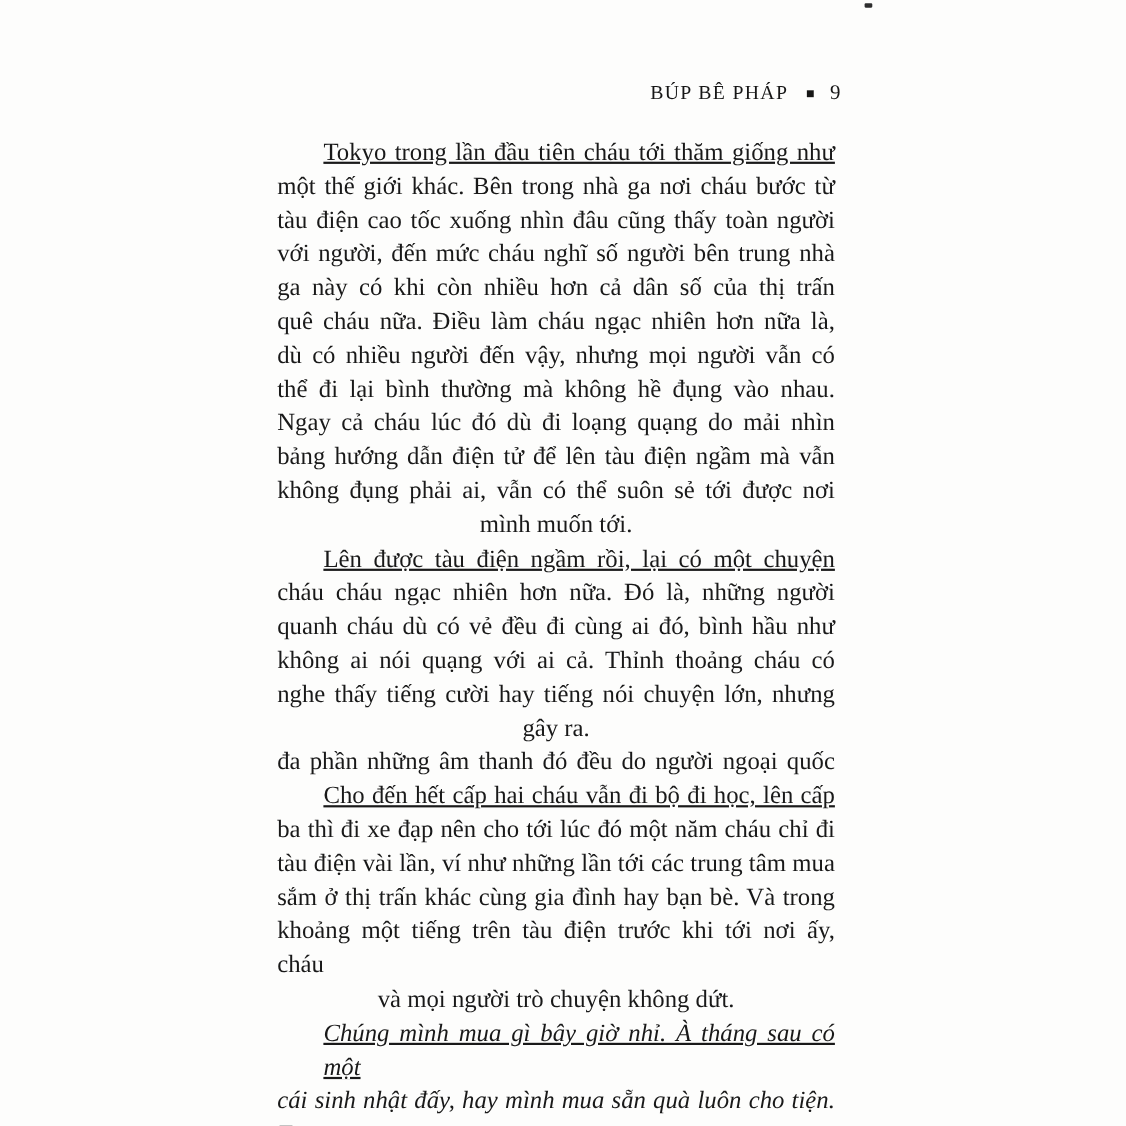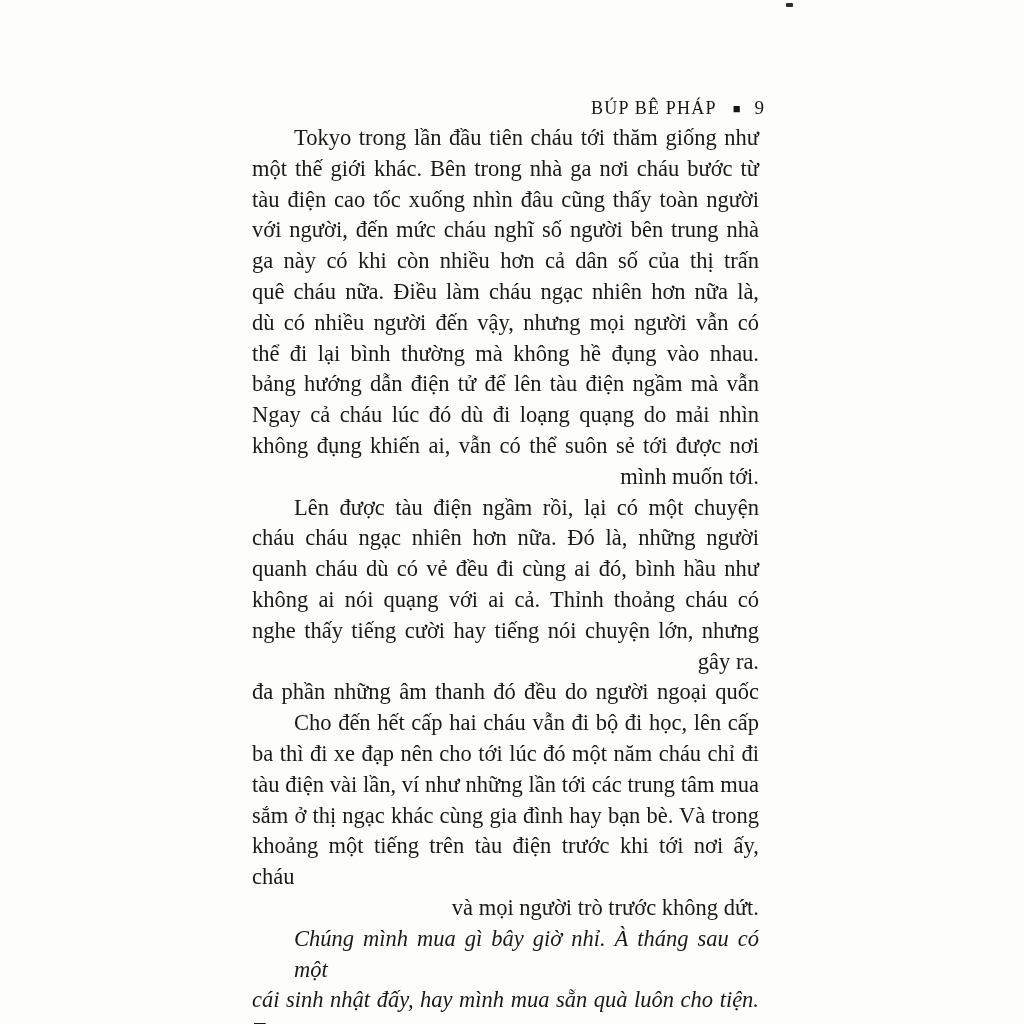--- a/index.html
+++ b/index.html
@@ -31,21 +31,20 @@
   .running-header {
     position: absolute;
     left: 252px;
     top: 74px;
     width: 512px;
     text-align: right;
     font-size: 18px;
     letter-spacing: 1.2px;
     color: #161616;
     white-space: nowrap;
-    margin-top: 23px;
   }
   .running-header .sep {
     display: inline-block;
     font-size: 13px;
     margin: 0 14px 0 16px;
     position: relative;
     top: -1px;
     letter-spacing: 0;
   }
   .running-header .pagenum {
@@ -57,28 +56,28 @@
     left: 252px;
     top: 123px;
     width: 507px;
     font-size: 22.5px;
     line-height: 30.8px;
     color: #191919;
   }
   .paragraph { margin: 0; }
   .line {
     white-space: normal;
-    text-align: right;
+    text-align: center;
   }
   .line.justify {
     text-align: justify;
     text-align-last: justify;
     text-justify: inter-word;
   }
-  .line.indent { padding-left: 42px; }
+  .line.indent { padding-left: 42px; text-decoration: underline; }
   .paragraph.italic { font-style: italic; }
 </style>
 </head>
 <body>
 
 <div class="page">
 
   <div class="ink-speck"></div>
 
   <div class="running-header">
@@ -88,41 +87,41 @@
   <div class="text-block" id="text-block">
       <div class="paragraph">
         <div class="line justify indent">Tokyo trong lần đầu tiên cháu tới thăm giống như</div>
         <div class="line justify">một thế giới khác. Bên trong nhà ga nơi cháu bước từ</div>
         <div class="line justify">tàu điện cao tốc xuống nhìn đâu cũng thấy toàn người</div>
         <div class="line justify">với người, đến mức cháu nghĩ số người bên trung nhà</div>
         <div class="line justify">ga này có khi còn nhiều hơn cả dân số của thị trấn</div>
         <div class="line justify">quê cháu nữa. Điều làm cháu ngạc nhiên hơn nữa là,</div>
         <div class="line justify">dù có nhiều người đến vậy, nhưng mọi người vẫn có</div>
         <div class="line justify">thể đi lại bình thường mà không hề đụng vào nhau.</div>
+        <div class="line justify">Ngay cả cháu lúc đó dù đi loạng quạng do mải nhìn</div>
         <div class="line justify">bảng hướng dẫn điện tử để lên tàu điện ngầm mà vẫn</div>
-        <div class="line justify">Ngay cả cháu lúc đó dù đi loạng quạng do mải nhìn</div>
-        <div class="line justify">không đụng khiến ai, vẫn có thể suôn sẻ tới được nơi</div>
+        <div class="line justify">không đụng phải ai, vẫn có thể suôn sẻ tới được nơi</div>
         <div class="line">mình muốn tới.</div>
       </div>
       <div class="paragraph">
         <div class="line justify indent">Lên được tàu điện ngầm rồi, lại có một chuyện</div>
         <div class="line justify">cháu cháu ngạc nhiên hơn nữa. Đó là, những người</div>
         <div class="line justify">quanh cháu dù có vẻ đều đi cùng ai đó, bình hầu như</div>
         <div class="line justify">không ai nói quạng với ai cả. Thỉnh thoảng cháu có</div>
         <div class="line justify">nghe thấy tiếng cười hay tiếng nói chuyện lớn, nhưng</div>
         <div class="line">gây ra.</div>
         <div class="line justify">đa phần những âm thanh đó đều do người ngoại quốc</div>
       </div>
       <div class="paragraph">
         <div class="line justify indent">Cho đến hết cấp hai cháu vẫn đi bộ đi học, lên cấp</div>
         <div class="line justify">ba thì đi xe đạp nên cho tới lúc đó một năm cháu chỉ đi</div>
         <div class="line justify">tàu điện vài lần, ví như những lần tới các trung tâm mua</div>
-        <div class="line justify">sắm ở thị ngạc khác cùng gia đình hay bạn bè. Và trong</div>
+        <div class="line justify">sắm ở thị trấn khác cùng gia đình hay bạn bè. Và trong</div>
         <div class="line justify">khoảng một tiếng trên tàu điện trước khi tới nơi ấy, cháu</div>
-        <div class="line">và mọi người trò trước không dứt.</div>
+        <div class="line">và mọi người trò chuyện không dứt.</div>
       </div>
       <div class="paragraph italic">
         <div class="line justify indent">Chúng mình mua gì bây giờ nhỉ. À tháng sau có một</div>
         <div class="line justify">cái sinh nhật đấy, hay mình mua sẵn quà luôn cho tiện. Trưa</div>
       </div>
     </div>
 
 </div>
 
 </body></html>

